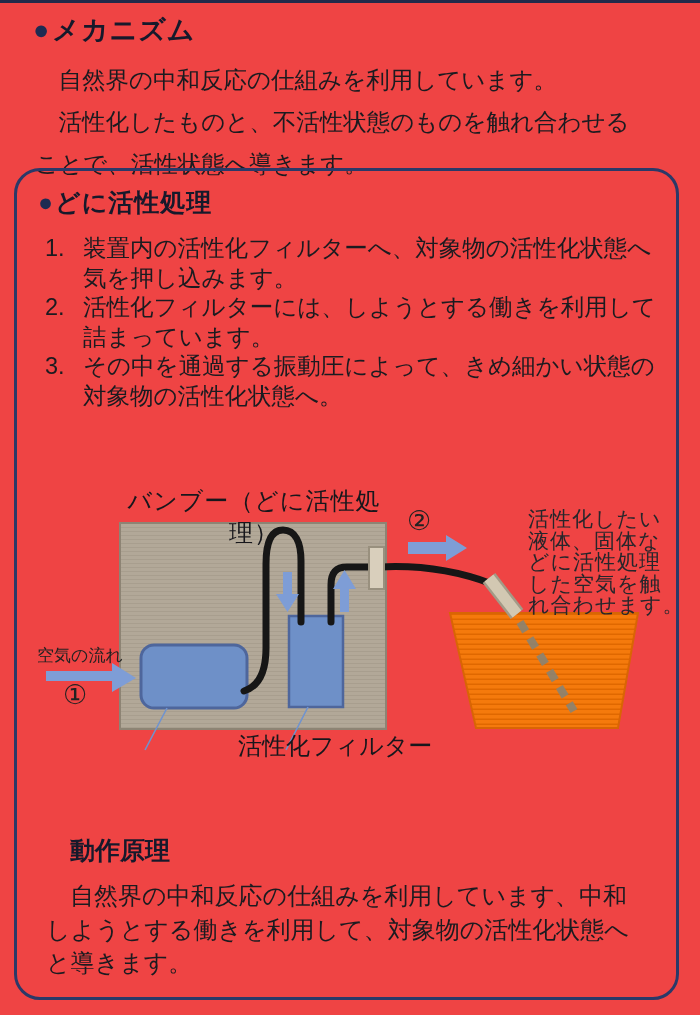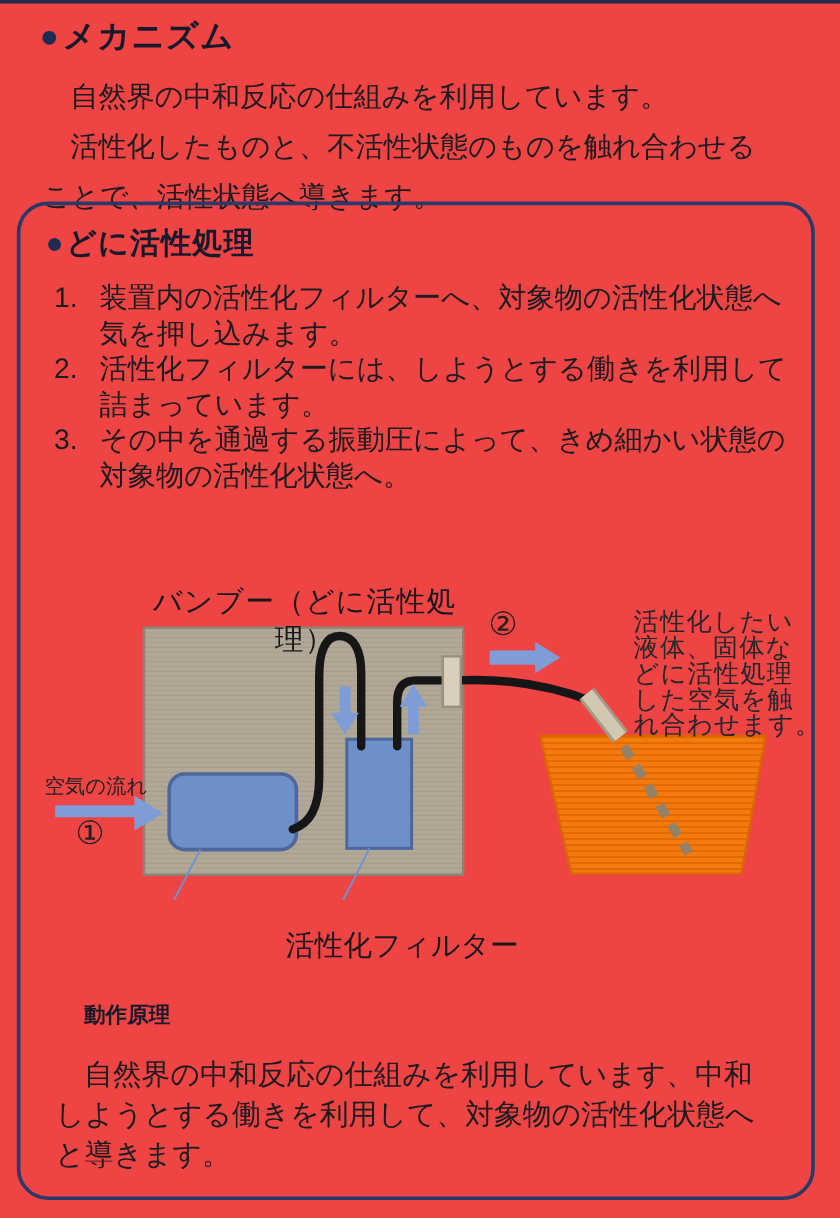--- a/index.html
+++ b/index.html
@@ -29,25 +29,25 @@
   .step{display:flex;align-items:flex-start;}
   .step-num{flex:0 0 38px;}
   .step-text{flex:1;white-space:pre-line;}
 
   
   #diagram-title{left:118px;top:485px;width:272px;text-align:center;font-size:24px;color:#17171c;letter-spacing:1px;}
   #air-flow-label{left:37px;top:644px;font-size:17px;color:#222;}
   #step1-marker{left:63px;top:679px;font-size:27px;color:#222;}
   #step2-marker{left:407px;top:505px;font-size:27px;color:#222;}
   #pump-label{left:100px;top:750px;font-size:24px;color:#17171c;}
-  #filter-label{left:238px;top:772px;font-size:24px;color:#17171c;}
+  #filter-label{left:238px;top:730px;font-size:24px;color:#17171c;}
   #target-note{left:528px;top:483px;width:164px;font-size:21px;line-height:21.5px;letter-spacing:1px;color:#26262b;margin-top:25px;}
 
   
-  #principle-heading{left:70px;top:834px;font-size:18px;font-weight:bold;color:#16192b;}
+  #principle-heading{left:70px;top:834px;font-size:25px;font-weight:bold;color:#16192b;}
   #principle-body{left:46px;top:879px;width:622px;font-size:24px;line-height:33.5px;color:#1b1b20;}
 
   #diagram-svg{left:0;top:0;width:700px;height:1015px;pointer-events:none;}
 </style>
 </head>
 <body>
 
 <div id="page">
 
   <div id="top-edge" class="abs"></div>

